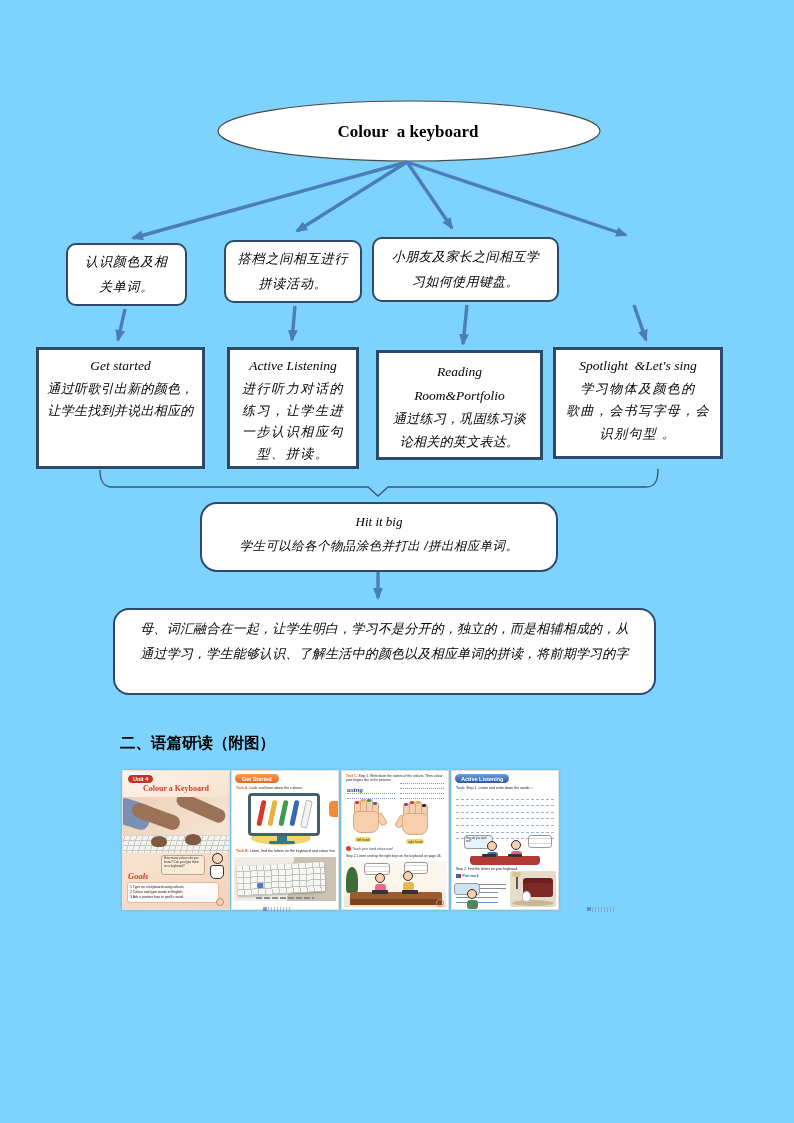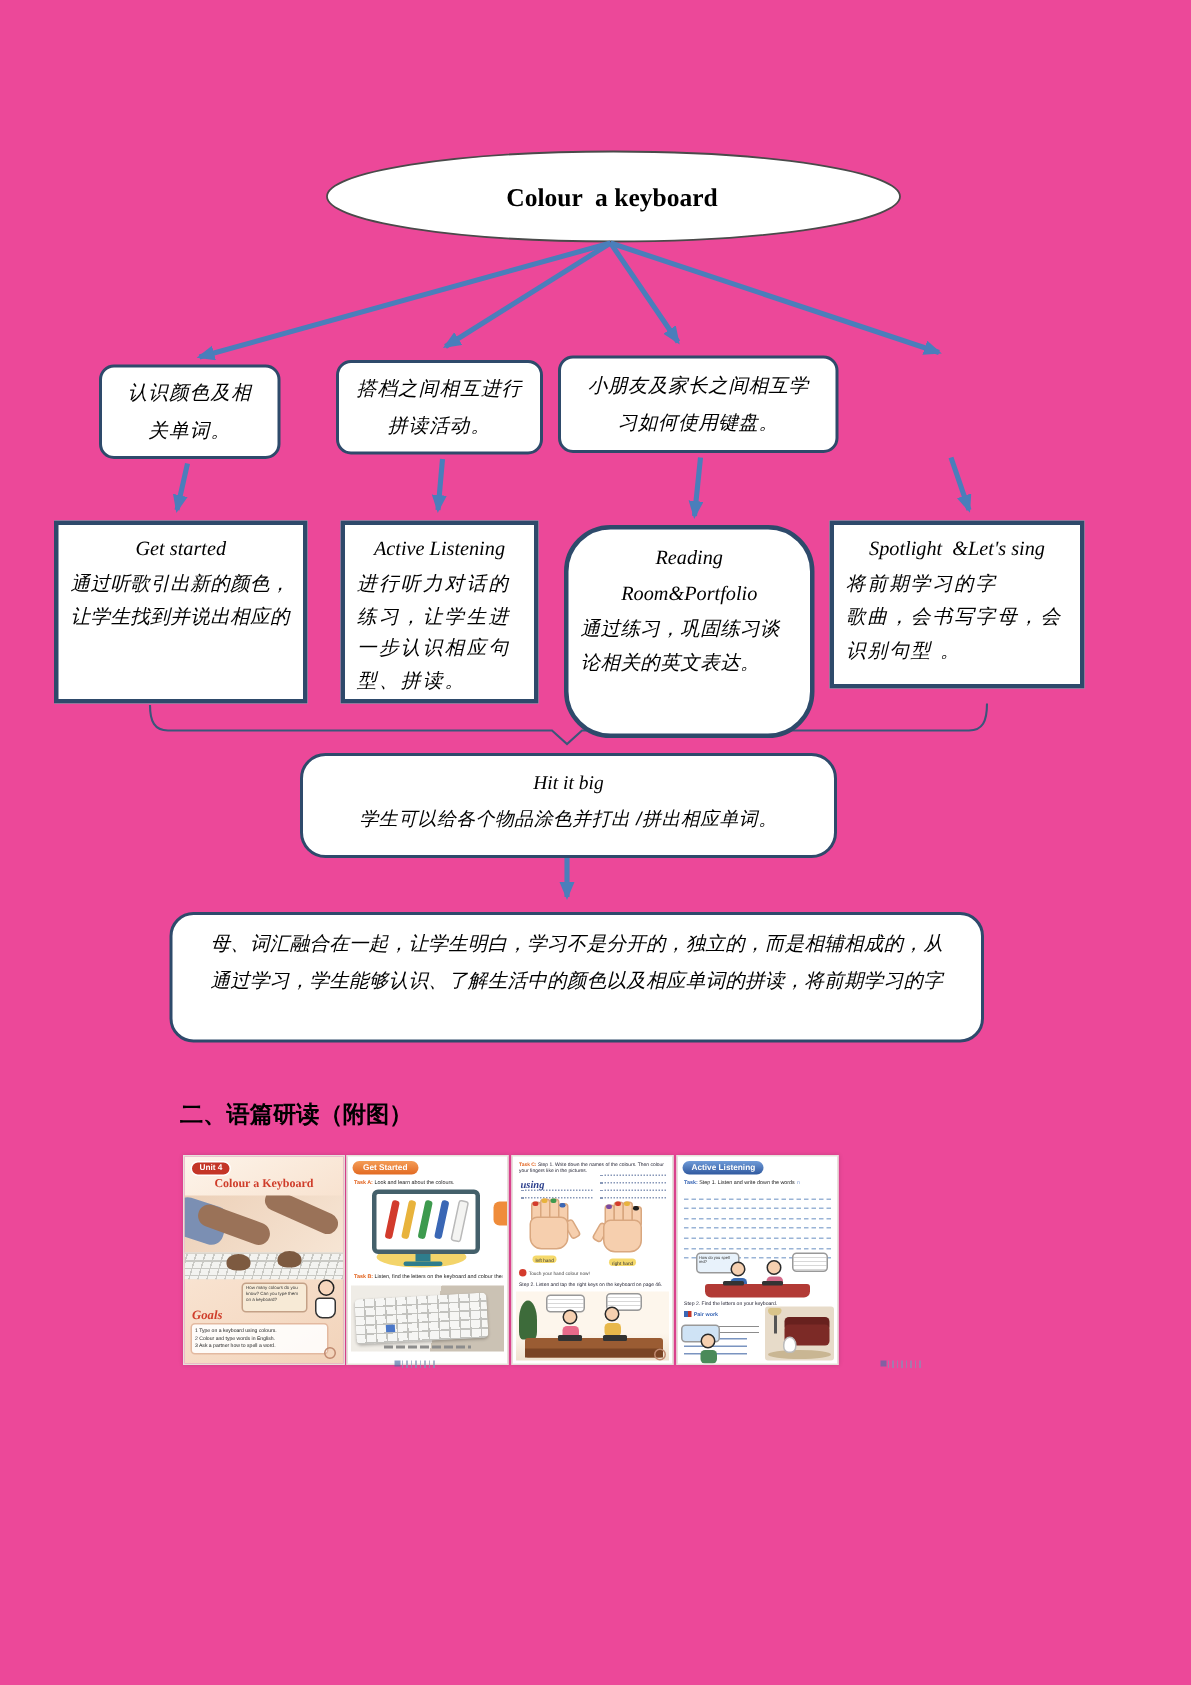--- a/index.html
+++ b/index.html
@@ -1,41 +1,41 @@
 <!DOCTYPE html>
 <html><head>
 <meta charset="utf-8">
 <style>
   html,body{margin:0;padding:0;background:#888;}
-  #page{position:relative;width:794px;height:1123px;background:#ec4899;margin:0 auto;
+  #page{position:relative;width:794px;height:1123px;background:#7dd3fc;margin:0 auto;
         font-family:"Liberation Sans","DejaVu Sans",sans-serif;color:#000;overflow:hidden;}
   #wires{position:absolute;left:0;top:0;z-index:1;}
   .node{position:absolute;z-index:2;background:#fff;box-sizing:border-box;font-style:italic;}
 
   
   .ellipse-label{position:absolute;left:258px;top:122px;width:300px;text-align:center;z-index:2;
     font-family:"Liberation Serif","DejaVu Serif",serif;font-weight:bold;font-size:17px;white-space:pre-wrap;}
 
   
   .rbox{border:2.6px solid #2E4A6B;border-radius:10px;display:flex;flex-direction:column;
         justify-content:center;text-align:center;font-size:13px;line-height:1.85;letter-spacing:.8px;}
   .rb0{left:66px;top:243px;width:121px;height:63px;}
   .rb1{left:224px;top:240px;width:138px;height:63px;}
   .rb2{left:372px;top:237px;width:187px;height:65px;letter-spacing:.4px;}
   .rb3{left:568px;top:240px;width:121px;height:62px;}
 
   
   .sbox{border:3px solid #2E4A6B;font-size:13px;padding-top:8px;}
   .sbox .stitle{text-align:center;font-family:"Liberation Serif","DejaVu Serif",serif;font-size:13.5px;
         margin-bottom:4px;white-space:pre-wrap;}
-  .sbox .bl{padding:0 8px;line-height:1.72;letter-spacing:.3px;}
+  .sbox .bl{padding:0 8px;line-height:1.72;letter-spacing:.3px;text-align:center;}
   .sb0{left:36px;top:347px;width:169px;height:122px;}
   .sb1{left:227px;top:347px;width:132px;height:122px;}
   .sb1 .bl{letter-spacing:1.6px;line-height:1.66;}
-  .sb2{left:376px;top:350px;width:167px;height:142px;border-radius:31px;}
+  .sb2{left:376px;top:350px;width:167px;height:110px;}
   .sb2 .stitle{margin-bottom:2px;line-height:1.6;}
   .sb3{left:553px;top:347px;width:170px;height:112px;}
   .sb3 .bl{letter-spacing:1.4px;}
   .sb3 .bl:first-of-type{padding-left:18px;letter-spacing:3px;}
 
   
   .hitbox{left:200px;top:502px;width:358px;height:70px;border:2.6px solid #2E4A6B;border-radius:17px;
         text-align:center;}
   .hitbox .stitle{font-family:"Liberation Serif","DejaVu Serif",serif;font-size:13px;margin-top:10px;}
   .hitbox .hbody{font-size:12.5px;margin-top:8px;letter-spacing:.4px;}
@@ -230,21 +230,21 @@
     <div class="bl">型、拼读。</div>
   </div>
   <div class="node sbox sb2">
     <div class="stitle">Reading</div>
     <div class="stitle">Room&amp;Portfolio</div>
     <div class="bl">通过练习，巩固练习谈</div>
     <div class="bl">论相关的英文表达。</div>
   </div>
   <div class="node sbox sb3">
     <div class="stitle">Spotlight  &amp;Let's sing</div>
-    <div class="bl">将前期学习的字</div>
+    <div class="bl">学习物体及颜色的</div>
     <div class="bl">歌曲，会书写字母，会</div>
     <div class="bl">识别句型 。</div>
   </div>
 
   <div class="node hitbox">
     <div class="stitle">Hit it big</div>
     <div class="hbody">学生可以给各个物品涂色并打出 /拼出相应单词。</div>
   </div>
 
   <div class="node sumbox">

